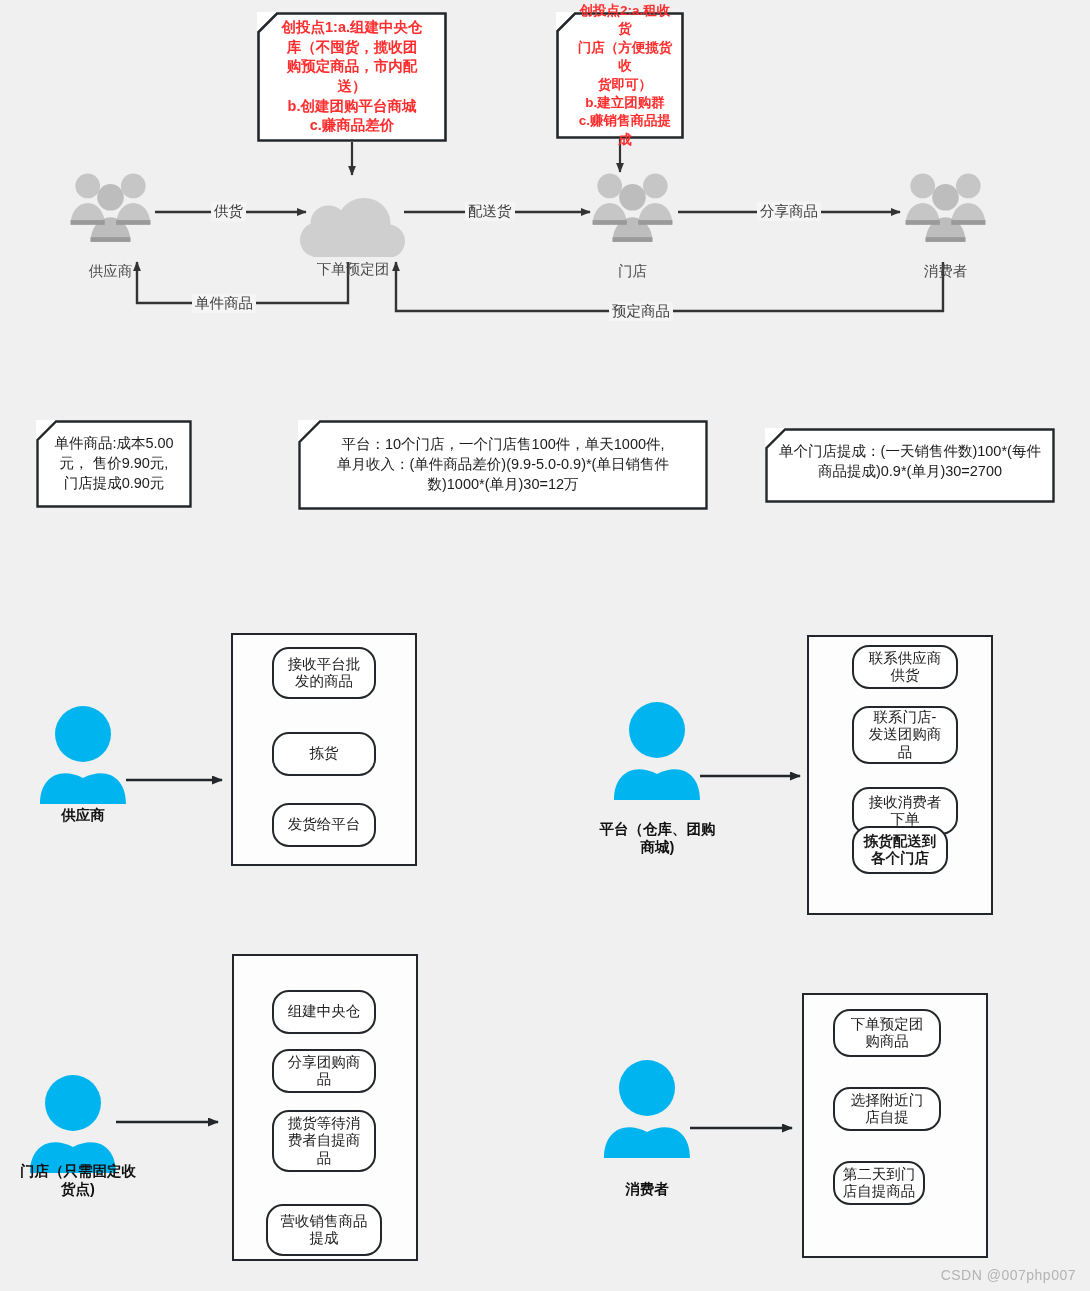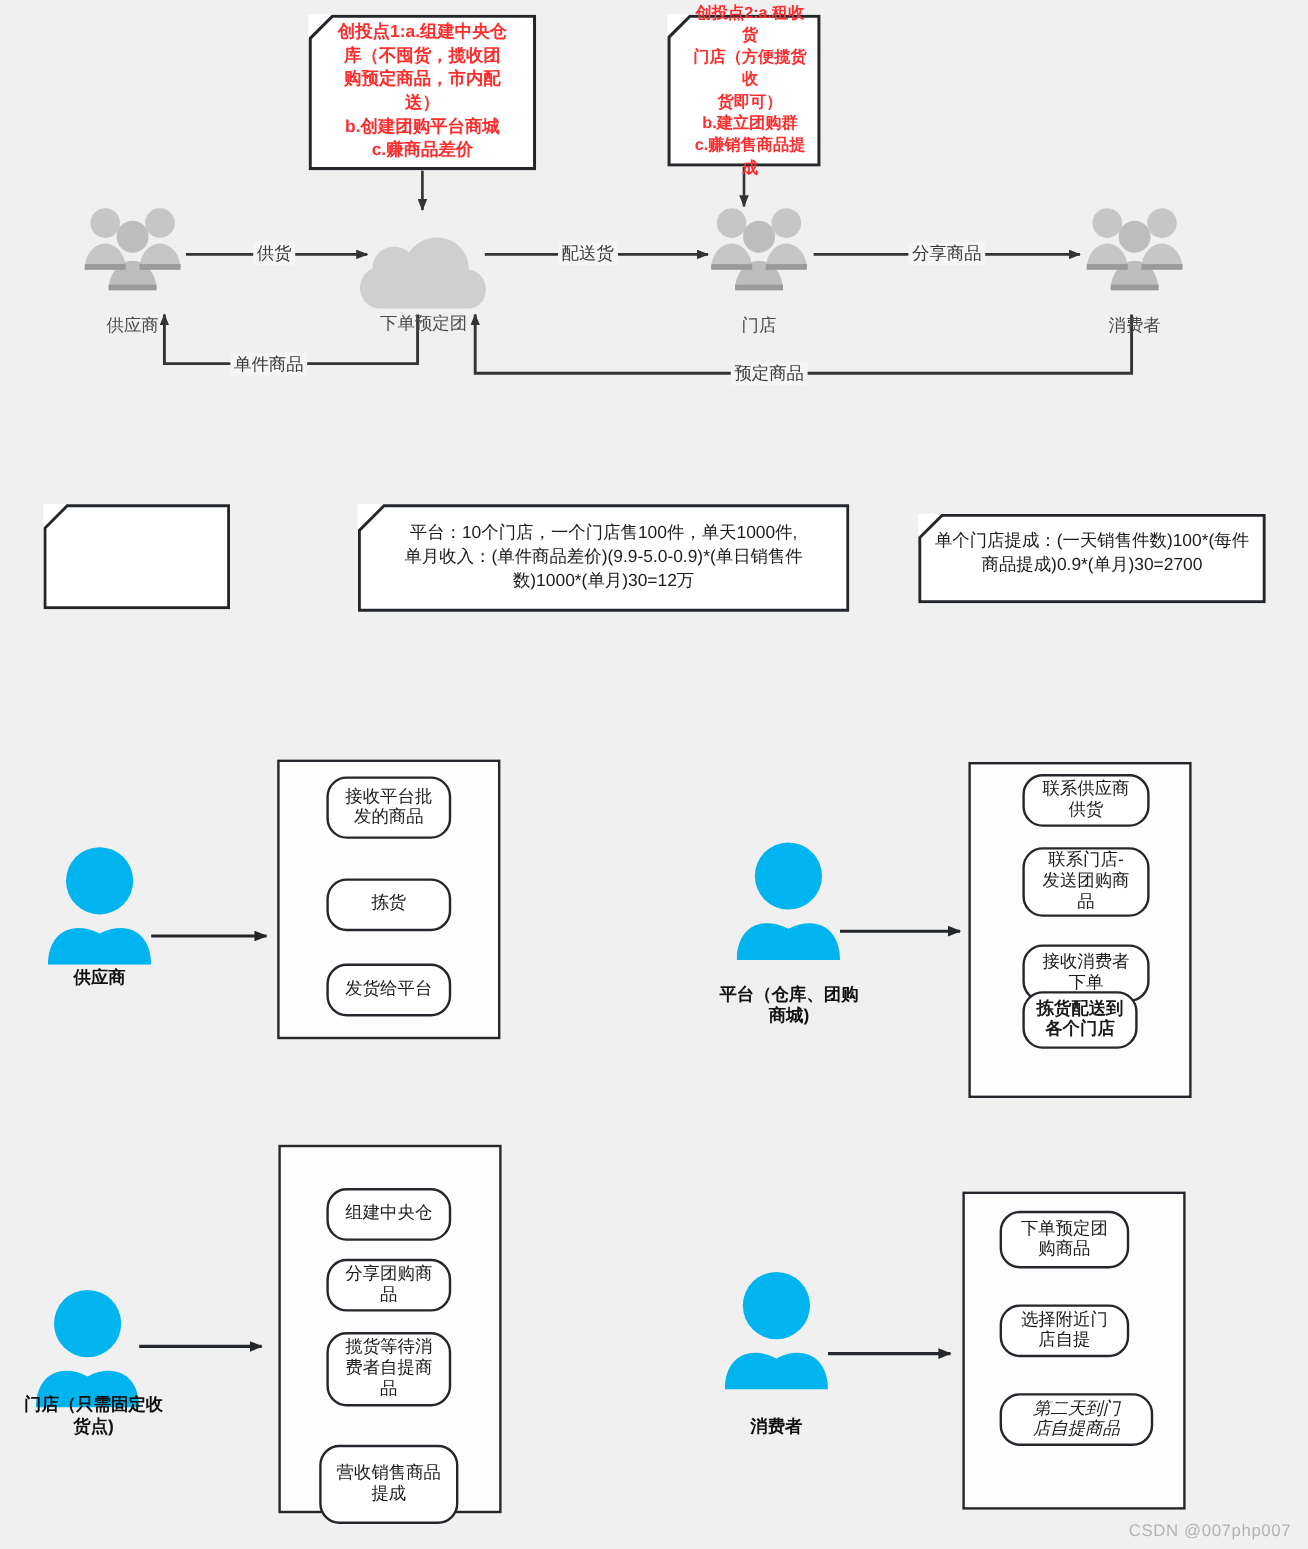--- a/index.html
+++ b/index.html
@@ -255,20 +255,23 @@
   <div class="edge-label" style="left:465px;top:202px;">配送货</div>
   <div class="edge-label" style="left:757px;top:202px;">分享商品</div>
   <div class="edge-label" style="left:192px;top:294px;">单件商品</div>
   <div class="edge-label" style="left:609px;top:302px;">预定商品</div>
 
   <div class="note-wrap" style="left:36px;top:420px;width:156px;height:88px;">
     <div class="note-box" style="width:156px;height:88px;">
       <svg class="noteframe" viewBox="0 0 156 88" preserveAspectRatio="none">
         <path d="M20,1.5 L154.5,1.5 L154.5,86.5 L1.5,86.5 L1.5,20 Z" fill="#ffffff" stroke="#23272b" stroke-width="2.4"></path>
       </svg>
+      <div class="note-text blk">单件商品:成本5.00
+元， 售价9.90元,
+门店提成0.90元</div>
     </div>
   </div>
 
   <div class="note-wrap" style="left:282px;top:420px;width:410px;height:90px;">
     <div class="note-box" style="width:410px;height:90px;margin-left:16px;">
       <svg class="noteframe" viewBox="0 0 410 90" preserveAspectRatio="none">
         <path d="M22,1.5 L408.5,1.5 L408.5,88.5 L1.5,88.5 L1.5,22 Z" fill="#ffffff" stroke="#23272b" stroke-width="2.4"></path>
       </svg>
       <div class="note-text blk">平台：10个门店，一个门店售100件，单天1000件,
 单月收入：(单件商品差价)(9.9-5.0-0.9)*(单日销售件
@@ -329,33 +332,33 @@
   <div class="lane-actor-label" style="left:-2px;top:1162px;width:160px;">门店（只需固定收
 货点)</div>
 
   <div class="lane" style="left:232px;top:954px;width:186px;height:307px;"></div>
   <div class="node" style="left:272px;top:990px;width:104px;height:40px;">组建中央仓</div>
   <div class="node" style="left:272px;top:1049px;width:104px;height:44px;">分享团购商
 品</div>
   <div class="node" style="left:272px;top:1110px;width:104px;height:62px;">揽货等待消
 费者自提商
 品</div>
-  <div class="node" style="left:266px;top:1204px;width:116px;height:66px;">营收销售商品
+  <div class="node" style="left:266px;top:1204px;width:116px;height:52px;">营收销售商品
 提成</div>
 
   <div class="abs" style="left:604px;top:1058px;width:86px;height:100px;">
     <svg viewBox="0 0 86 100" width="86" height="100">
       <circle cx="43" cy="30" r="28" fill="#00b4f0"></circle>
       <path d="M0,100 C0,74 19,62 43,74 C67,62 86,74 86,100 Z" fill="#00b4f0"></path>
     </svg>
   </div>
   <div class="lane-actor-label" style="left:594px;top:1180px;width:106px;">消费者</div>
 
   <div class="lane" style="left:802px;top:993px;width:186px;height:265px;"></div>
   <div class="node" style="left:833px;top:1009px;width:108px;height:48px;">下单预定团
 购商品</div>
   <div class="node" style="left:833px;top:1087px;width:108px;height:44px;">选择附近门
 店自提</div>
-  <div class="node" style="left:833px;top:1161px;width:128px;height:44px;font-style:italic;">第二天到门
+  <div class="node" style="left:833px;top:1161px;width:92px;height:44px;">第二天到门
 店自提商品</div>
 
   <div class="watermark">CSDN @007php007</div>
 </div>
 
 </body></html>

